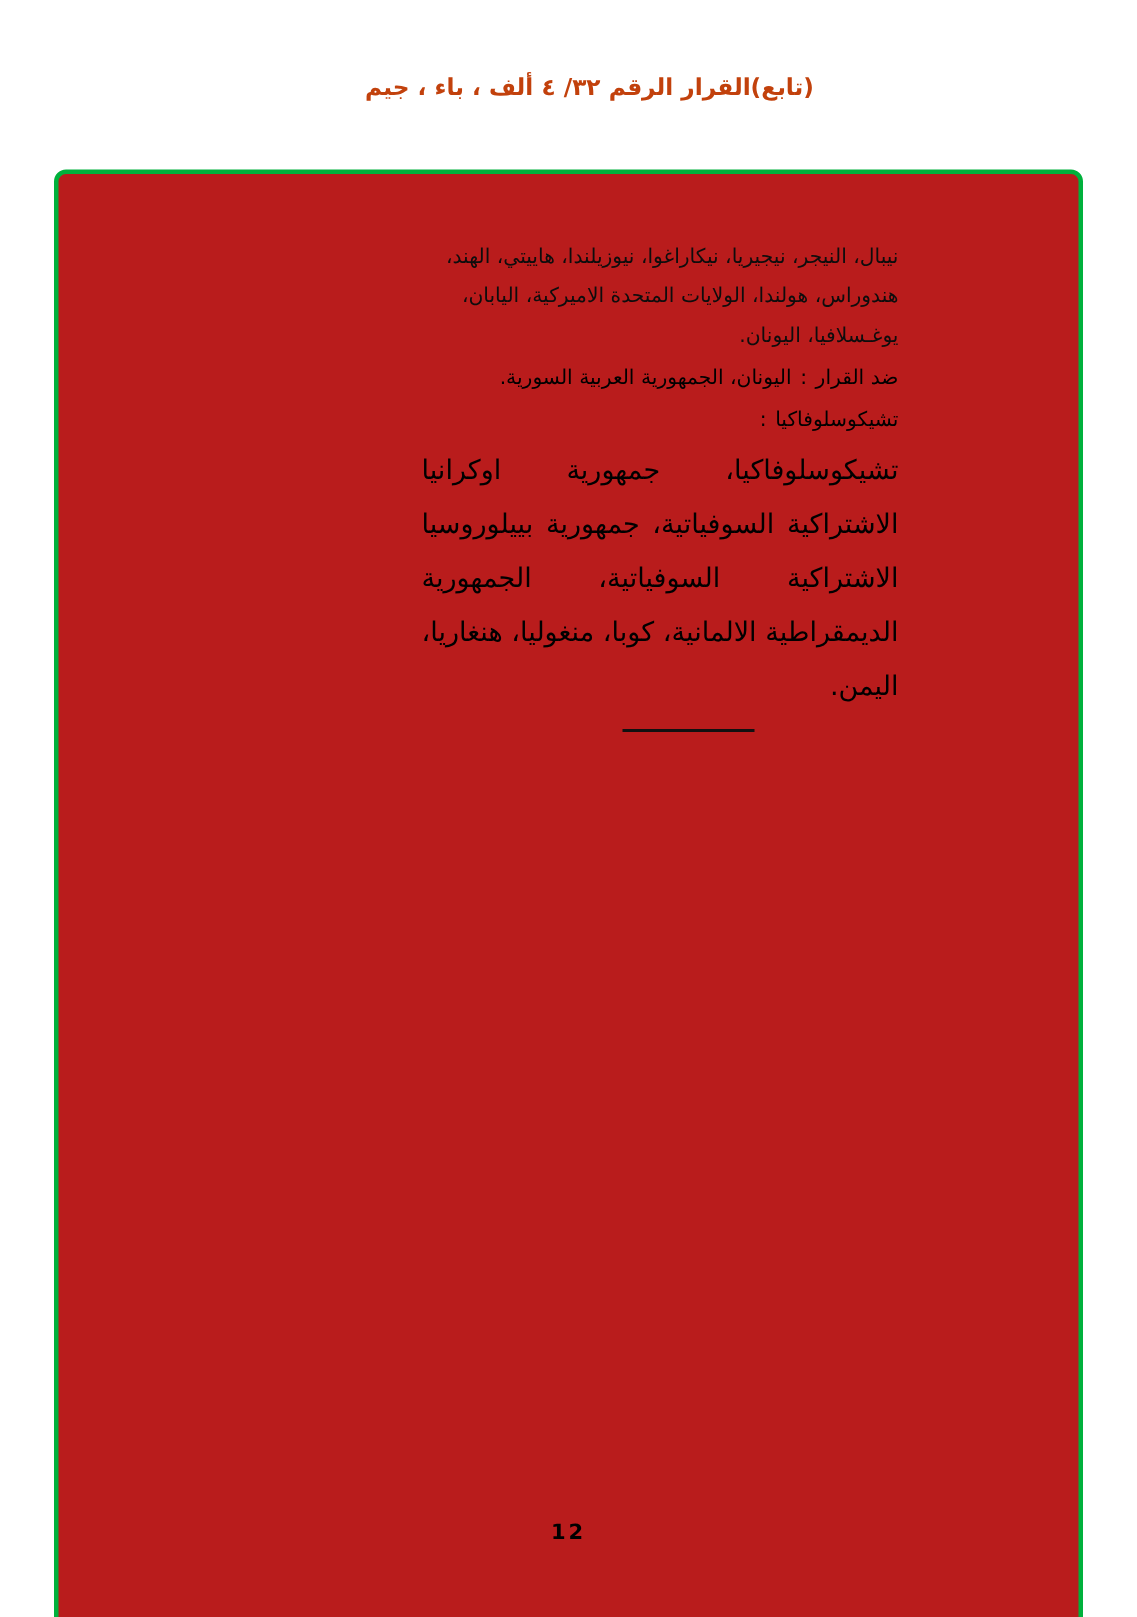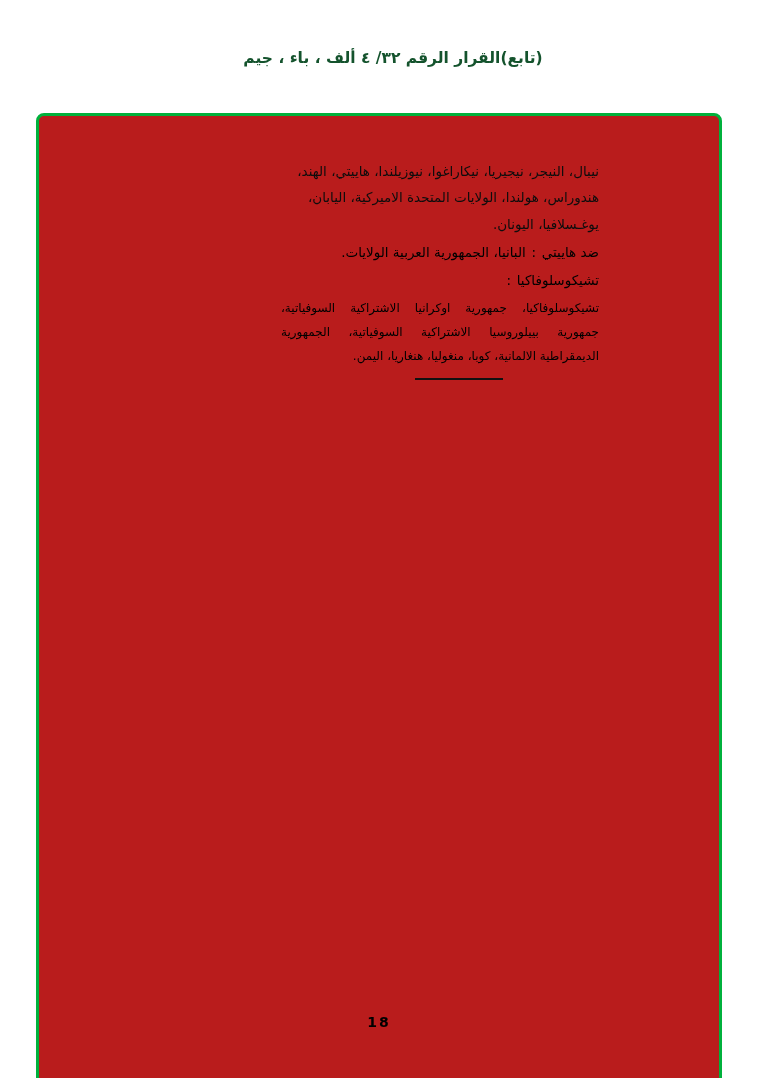--- a/index.html
+++ b/index.html
@@ -27,21 +27,21 @@
     top: 48px;
     left: 0;
     right: 0;
     text-align: center;
   }
   .doc-header-title {
     font-family: "DejaVu Sans", sans-serif;
     font-weight: bold;
     font-size: 15.5px;
     letter-spacing: 0.2px;
-    color: #14532d;
+    color: #c2410c;
     direction: rtl;
     line-height: 1.3;
     margin-left: 28px;
   }
   .doc-header-source {
     margin-top: 8px;
     font-family: "DejaVu Sans", sans-serif;
     font-weight: bold;
     font-size: 10.5px;
     color: #000;
@@ -112,21 +112,21 @@
   .row-value {
     flex: 1 1 auto;
     font-size: 13.5px;
     line-height: 1.95;
     font-family: "DejaVu Sans", sans-serif;
   }
 
   .abstain-cont {
     width: 318px;
     margin-top: 2px;
-    font-size: 12px;
+    font-size: 18px;
     line-height: 2.0;
     letter-spacing: 0.4px;
     text-align: justify;
     text-align-last: right;
     direction: rtl;
     font-family: "DejaVu Sans", sans-serif;
   }
 
   .rule {
     margin-top: 10px;
@@ -159,32 +159,32 @@
     <div class="doc-header-title">(تابع)القرار الرقم ٣٢/ ٤ ألف ، باء ، جيم</div>
   </div>
 
   <div class="content-frame">
 
     <div class="body-block">
 
       <p class="para list-run">نيبال، النيجر، نيجيريا، نيكاراغوا، نيوزيلندا، هاييتي، الهند، هندوراس، هولندا، الولايات المتحدة الاميركية، اليابان، يوغـسلافيا، اليونان.</p>
 
       <div class="labeled-row">
-        <span class="row-label">ضد هاييتي</span>
+        <span class="row-label">ضد القرار</span>
         <span class="row-colon">:</span>
-        <span class="row-value">البانيا، الجمهورية العربية الولايات.</span>
+        <span class="row-value">اليونان، الجمهورية العربية السورية.</span>
       </div>
 
       <div class="labeled-row">
         <span class="row-label">تشيكوسلوفاكيا</span>
         <span class="row-colon">:</span>
       </div>
 
       <div class="abstain-cont">تشيكوسلوفاكيا، جمهورية اوكرانيا الاشتراكية السوفياتية، جمهورية بييلوروسيا الاشتراكية السوفياتية، الجمهورية الديمقراطية الالمانية، كوبا، منغوليا، هنغاريا، اليمن.</div>
 
       <div class="rule"></div>
 
     </div>
   </div>
 
-  <div class="page-number">18</div>
+  <div class="page-number">12</div>
 
 </div>
 
 </body></html>

